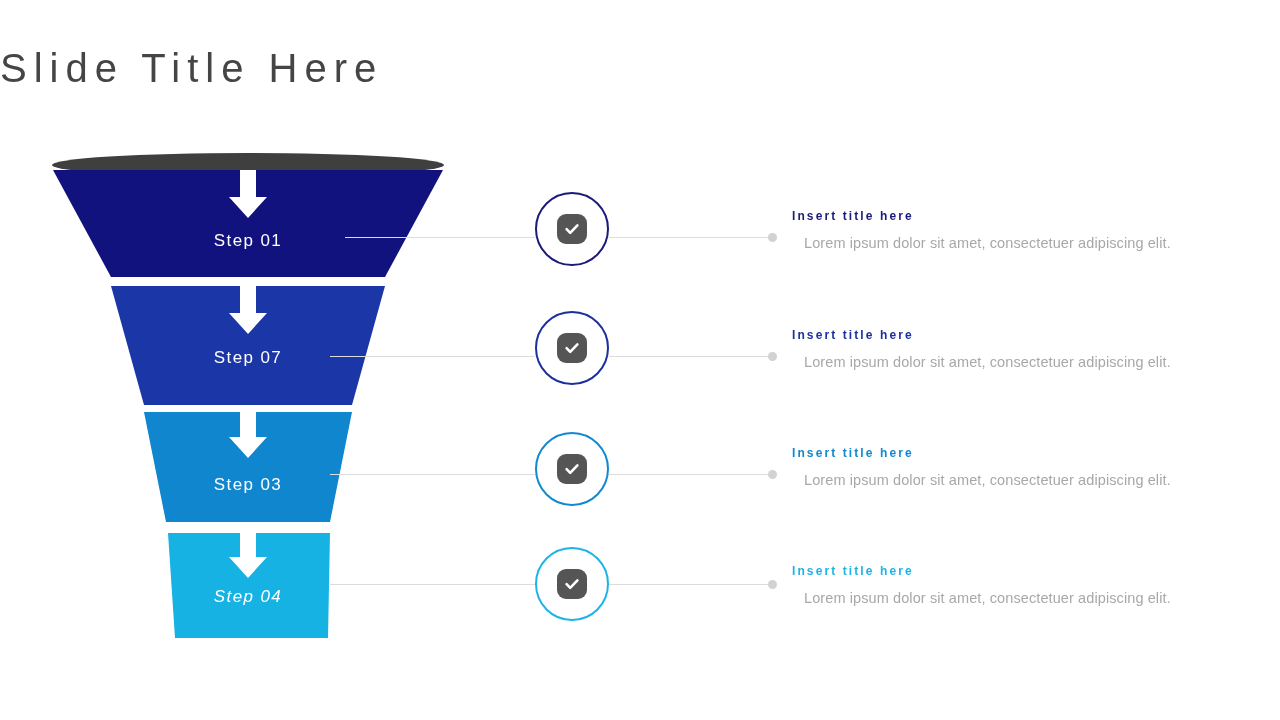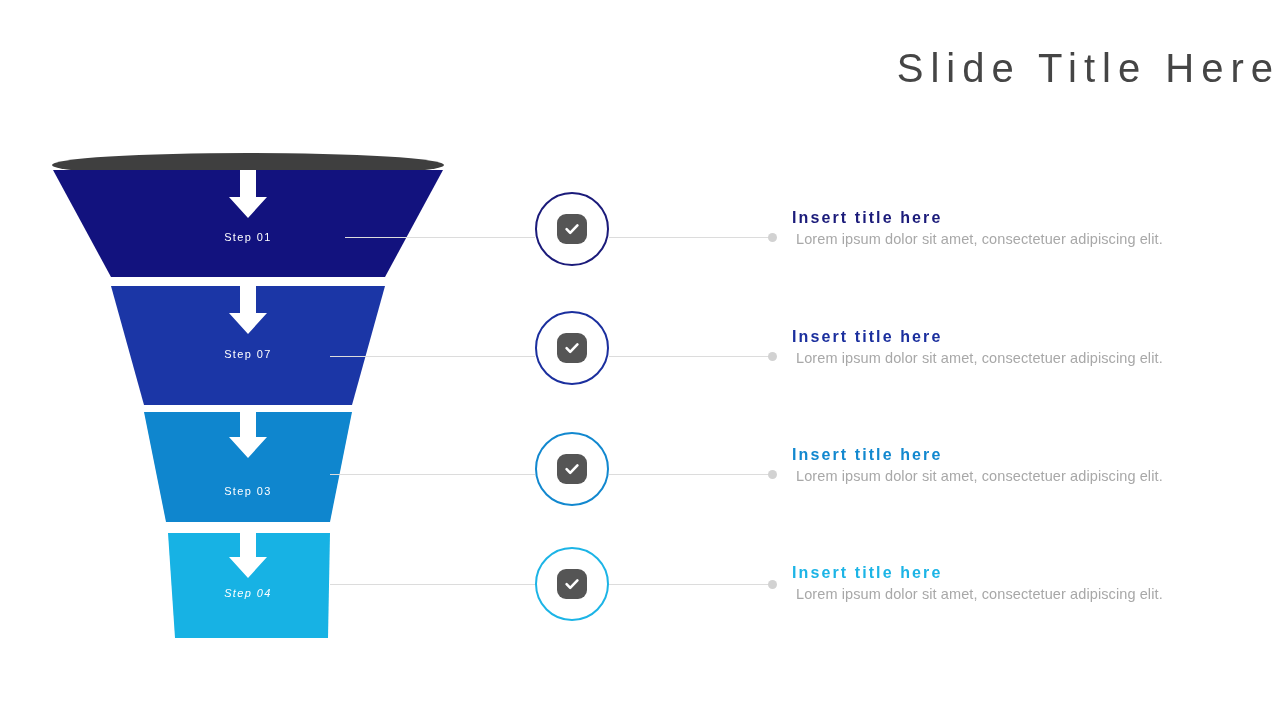--- a/index.html
+++ b/index.html
@@ -15,21 +15,21 @@
     font-family: "Liberation Sans", sans-serif;
     -webkit-font-smoothing: antialiased;
   }
 
   
   #slide-title {
     position: absolute;
     left: 0;
     top: 46px;
     width: 1280px;
-    text-align: right;
+    text-align: left;
     font-size: 40px;
     font-weight: 400;
     letter-spacing: 7px;
     color: #454545;
     white-space: nowrap;
   }
 
   
   #funnel {
     position: absolute;
@@ -37,21 +37,21 @@
     top: 145px;
     width: 420px;
     height: 510px;
   }
   #funnel svg { display: block; }
 
   .step-label {
     position: absolute;
     text-align: center;
     color: #ffffff;
-    font-size: 11px;
+    font-size: 17px;
     letter-spacing: 1.4px;
     white-space: nowrap;
     pointer-events: none;
   }
 
   
   .conn-line {
     position: absolute;
     height: 1px;
     background: #dcdcdc;
@@ -88,33 +88,33 @@
   }
   .check-badge svg { display: block; }
 
   
   .text-block {
     position: absolute;
     left: 792px;
     width: 430px;
   }
   .text-title {
-    font-size: 16px;
+    font-size: 12px;
     font-weight: 700;
     letter-spacing: 2.1px;
     color: #1b1b7a;
     white-space: nowrap;
     margin: 0 0 4px 0;
   }
   .text-body {
     font-size: 14.5px;
     color: #a8a8a8;
     letter-spacing: 0.1px;
     white-space: nowrap;
-    margin: 4px;
+    margin: 12px;
   }
 </style>
 </head>
 <body>
 
 <div id="slide-title">Slide Title Here</div>
 
 <div id="funnel">
   <svg width="420" height="510" viewBox="0 0 420 510" xmlns="http://www.w3.org/2000/svg">
 
@@ -129,21 +129,21 @@
     <path d="M 128,388 L 290,388 L 288,493 L 135,493 Z" fill="#17b2e4"></path>
 
     <path d="M 200,25 L 216,25 L 216,52 L 227,52 L 208,73 L 189,52 L 200,52 Z" fill="#ffffff"></path>
     <path d="M 200,141 L 216,141 L 216,168 L 227,168 L 208,189 L 189,168 L 200,168 Z" fill="#ffffff"></path>
     <path d="M 200,267 L 216,267 L 216,292 L 227,292 L 208,313 L 189,292 L 200,292 Z" fill="#ffffff"></path>
     <path d="M 200,388 L 216,388 L 216,412 L 227,412 L 208,433 L 189,412 L 200,412 Z" fill="#ffffff"></path>
   </svg>
 
   <div class="step-label" style="left:148px; top:86px; width:120px;">Step 01</div>
   <div class="step-label" style="left:148px; top:203px; width:120px;">Step 07</div>
-  <div class="step-label" style="left:148px; top:340px; width:120px;">Step 03</div>
+  <div class="step-label" style="left:148px; top:330px; width:120px;">Step 03</div>
   <div class="step-label" style="left:148px; top:442px; width:120px;font-style:italic;">Step 04</div>
 </div>
 
 <div class="conn-line" style="left:345px; top:237px; width:190px;"></div>
 <div class="conn-line" style="left:609px; top:237px; width:165px;"></div>
 <div class="conn-dot" style="left:768px; top:233px;"></div>
 
 <div class="conn-line" style="left:330px; top:356px; width:205px;"></div>
 <div class="conn-line" style="left:609px; top:356px; width:165px;"></div>
 <div class="conn-dot" style="left:768px; top:352px;"></div>

